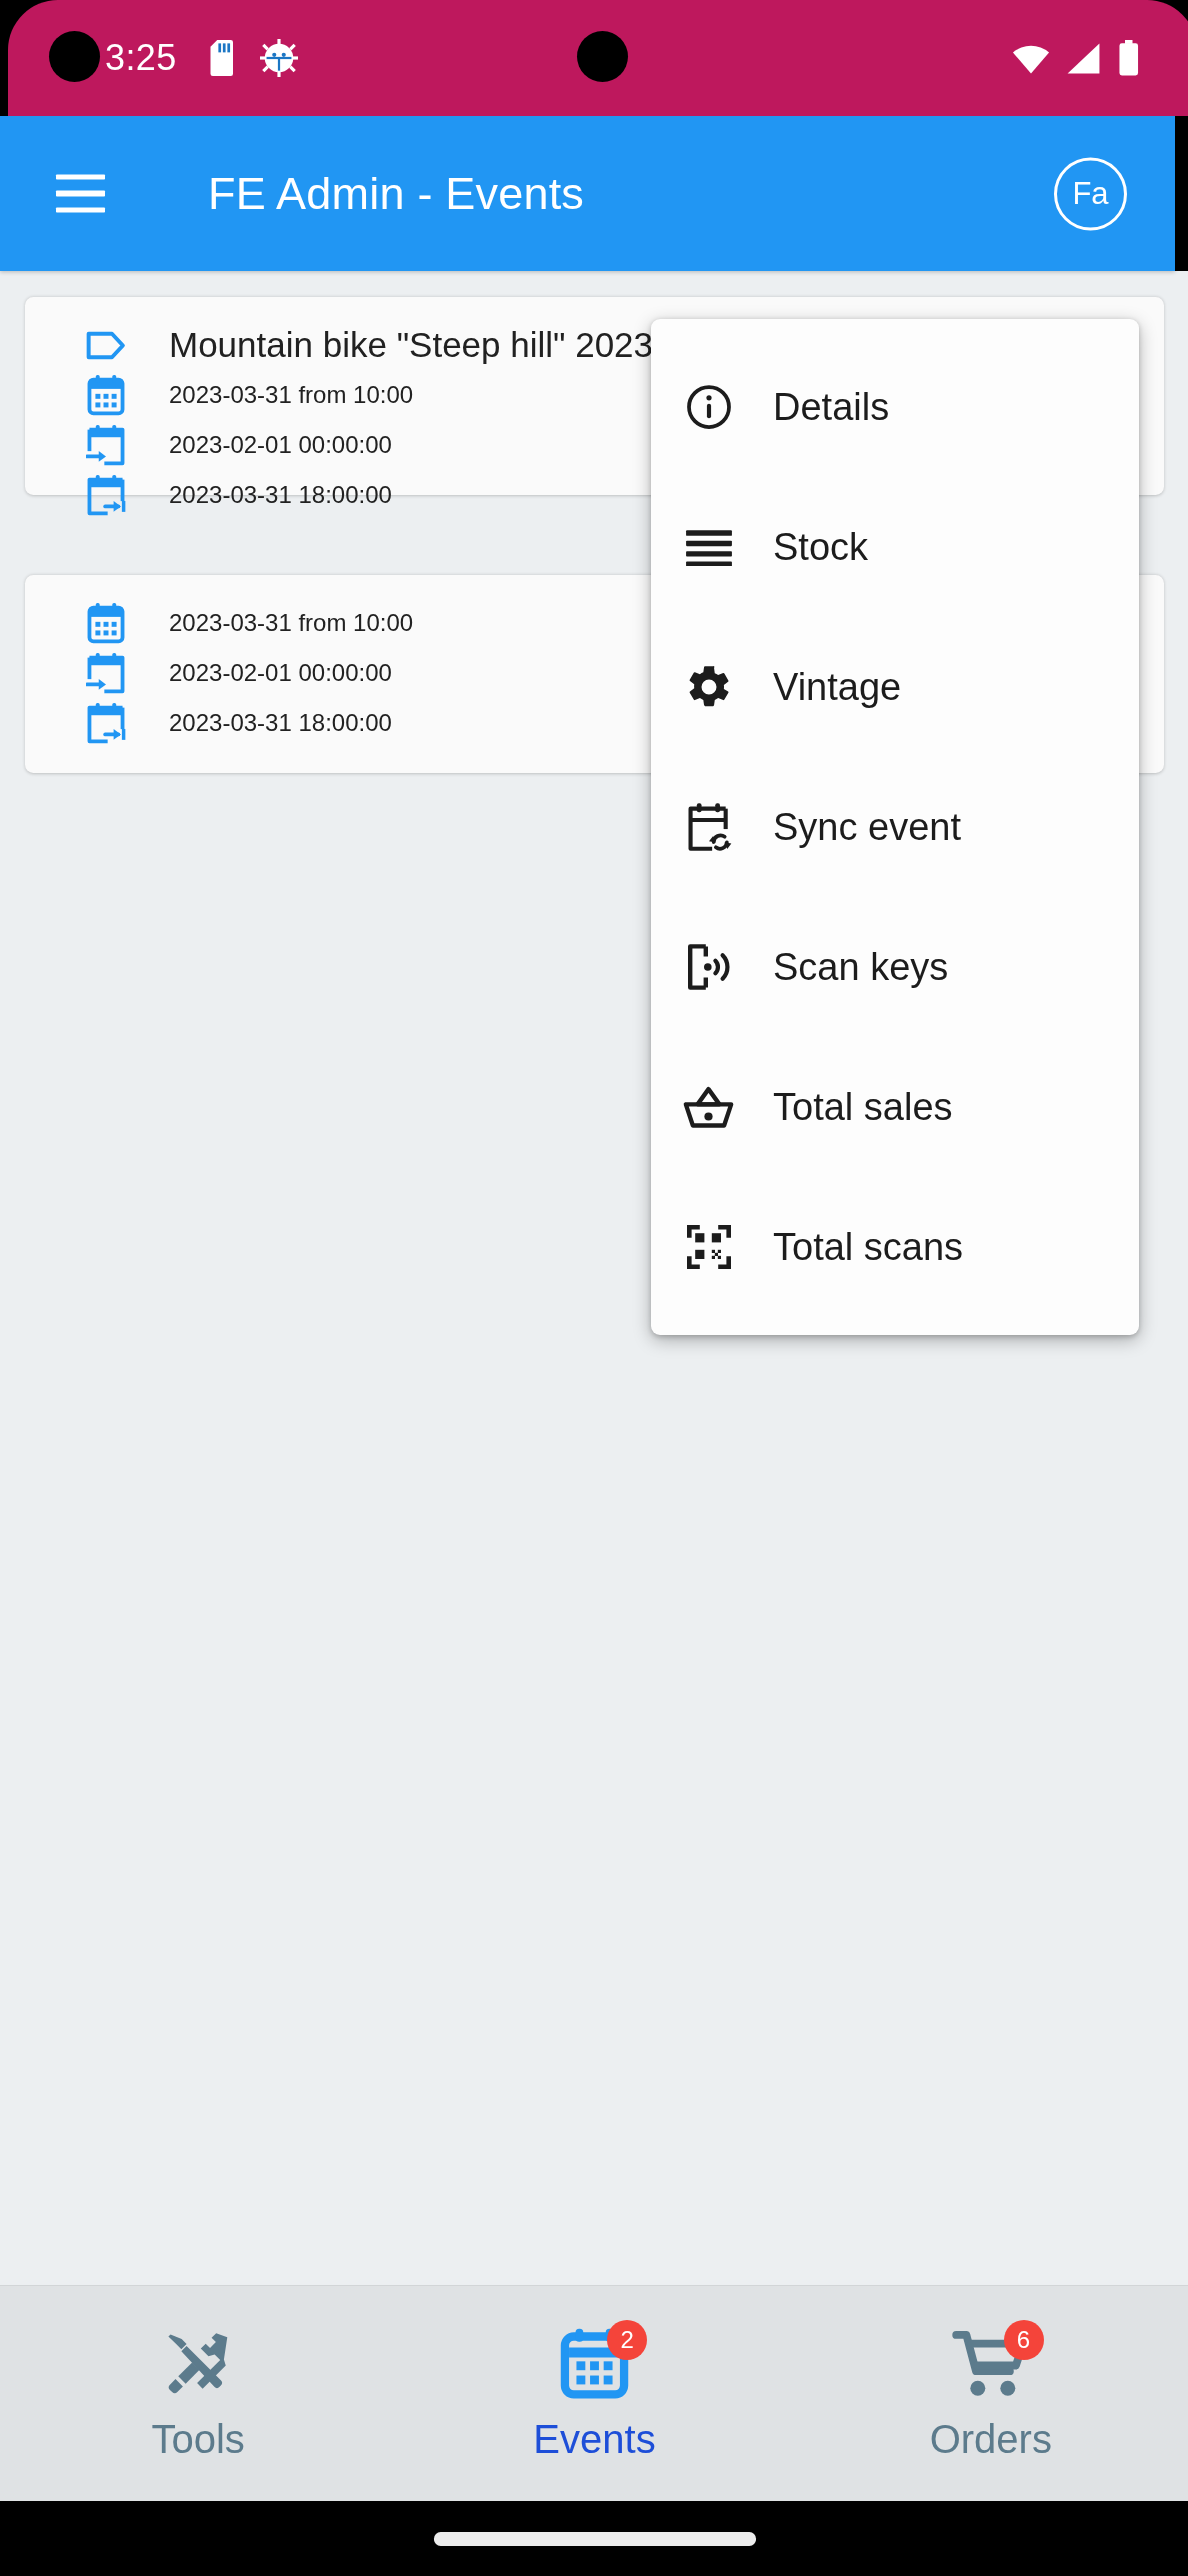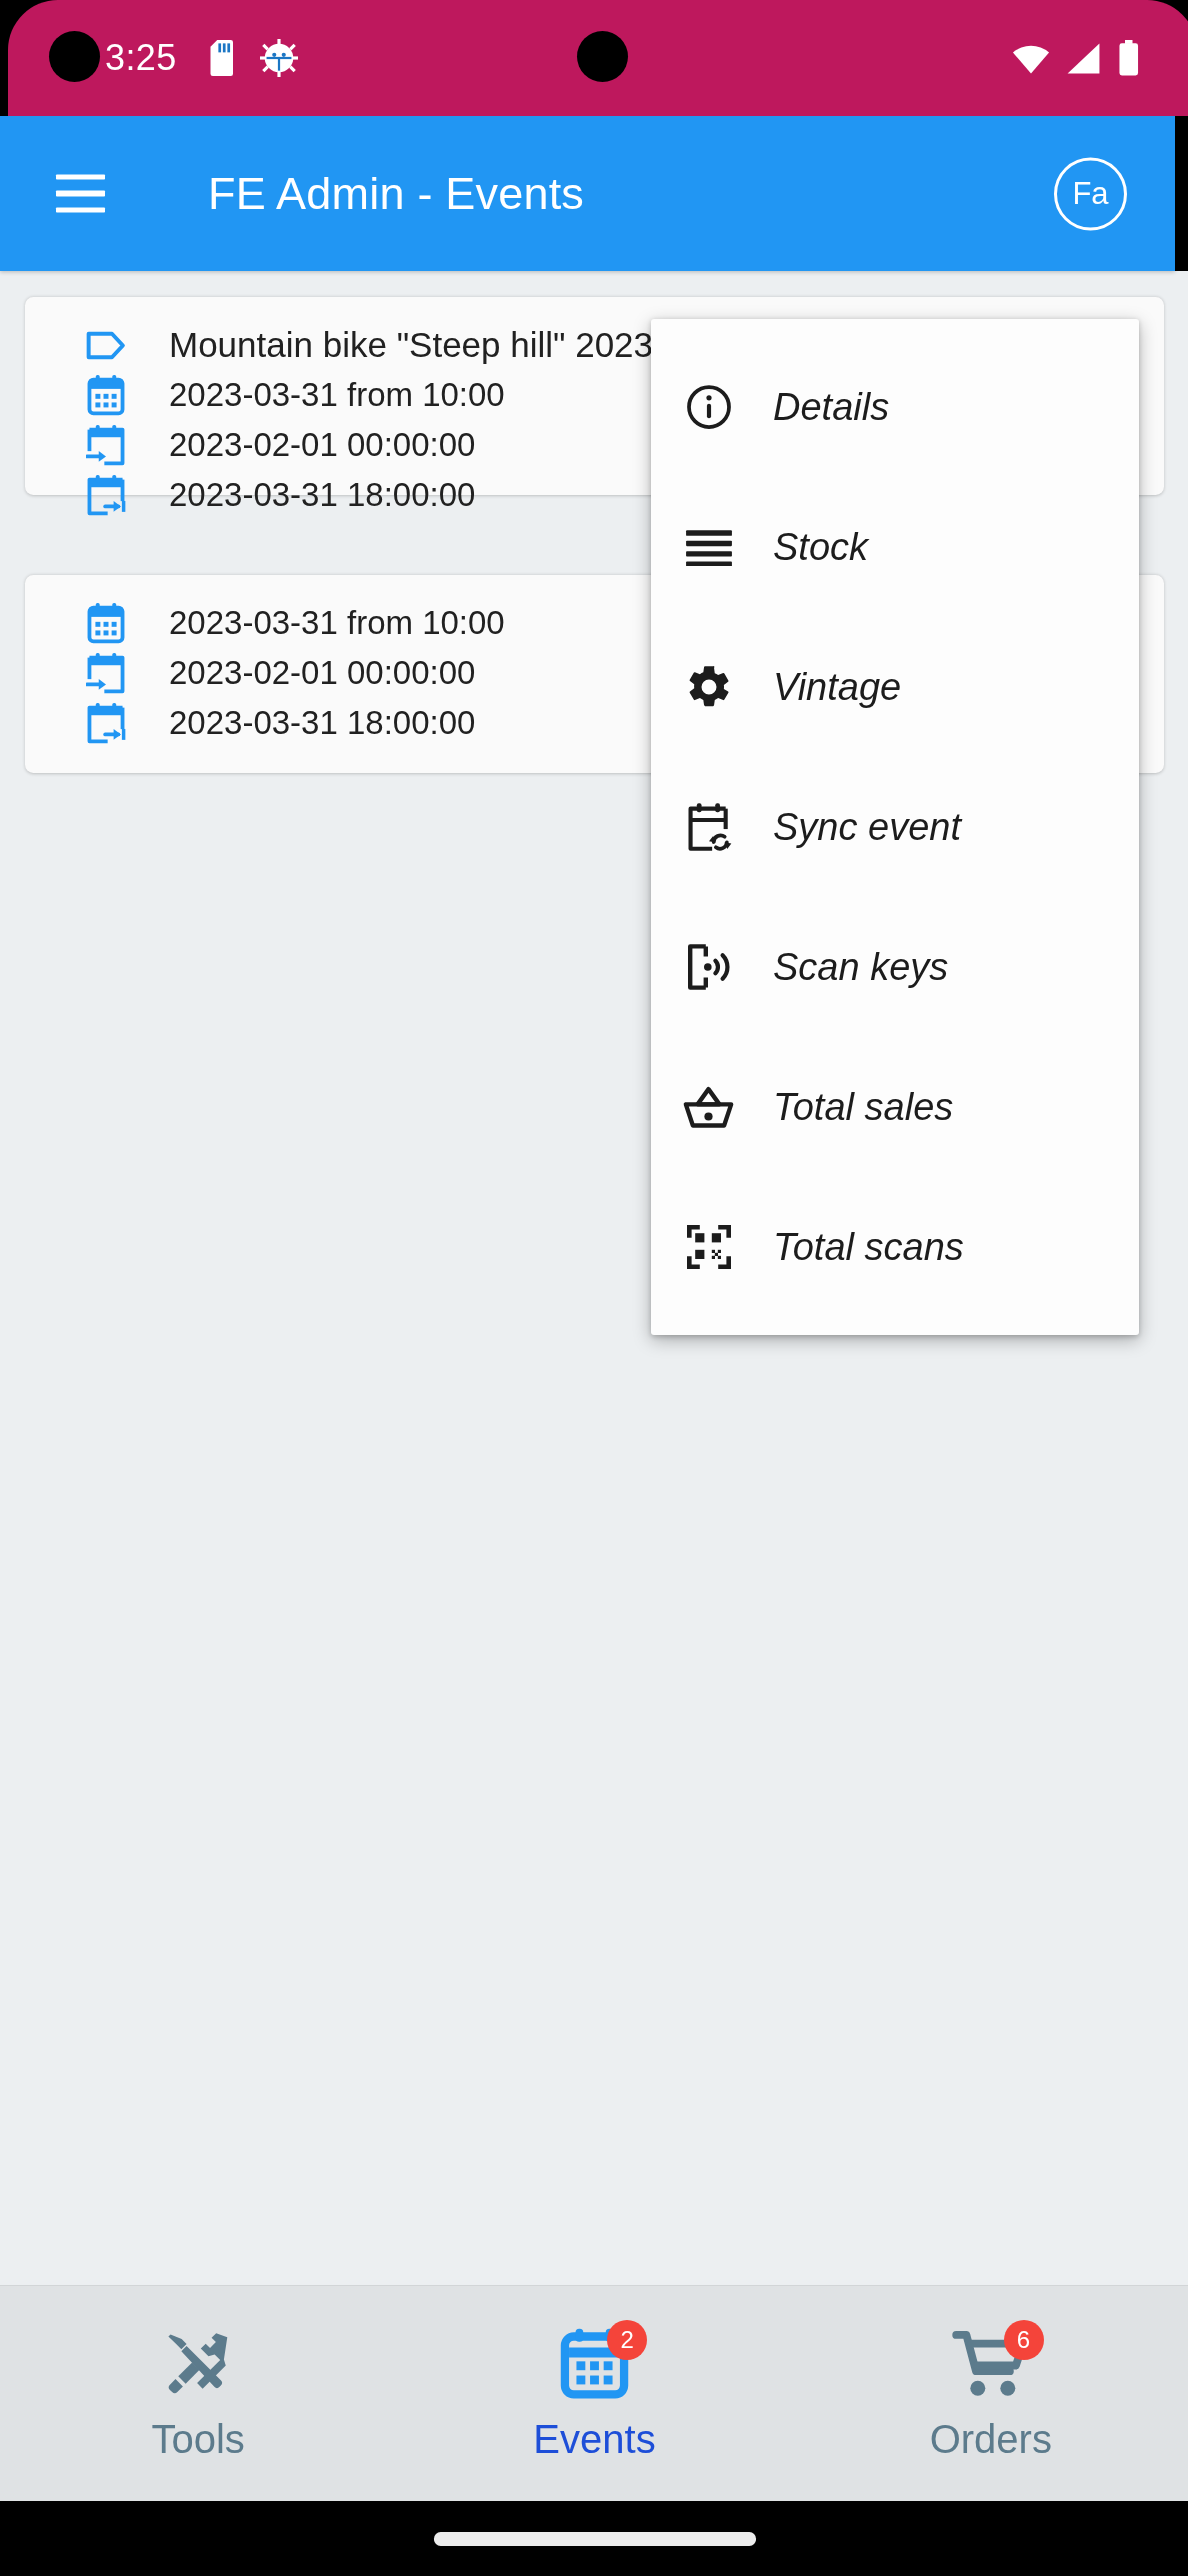--- a/index.html
+++ b/index.html
@@ -110,37 +110,36 @@
     display:flex; align-items:center;
     height:50px;
     padding-left:58px;
   }
   .card-row .ico{
     width:46px; height:46px; flex:0 0 46px;
     display:flex; align-items:center; justify-content:center;
   }
   .card-row .txt{
     margin-left:40px;
-    font-size:33px; color:#212121; font-weight:400;
+    font-size:24px; color:#212121; font-weight:400;
     white-space:nowrap;
   }
   .card-row.title .txt{ font-size:35px; }
 
   
   .popup{
     position:absolute;
     left:651px; top:319px;
     width:488px; height:334px;
     background:#fdfdfd;
-    border-radius:3px;
+    border-radius:9px;
     box-shadow:0 5px 18px rgba(0,0,0,0.28), 0 1.7px 5px rgba(0,0,0,0.18);
     z-index:8;
     padding:18px 0;
     height:auto;
-    font-style:italic;
   }
   .menu-item{
     display:flex; align-items:center;
     height:140px;
     padding-left:31px;
     cursor:pointer;
   }
   .menu-item .m-ico{
     width:53px; height:53px; flex:0 0 53px;
     display:flex; align-items:center; justify-content:center;

